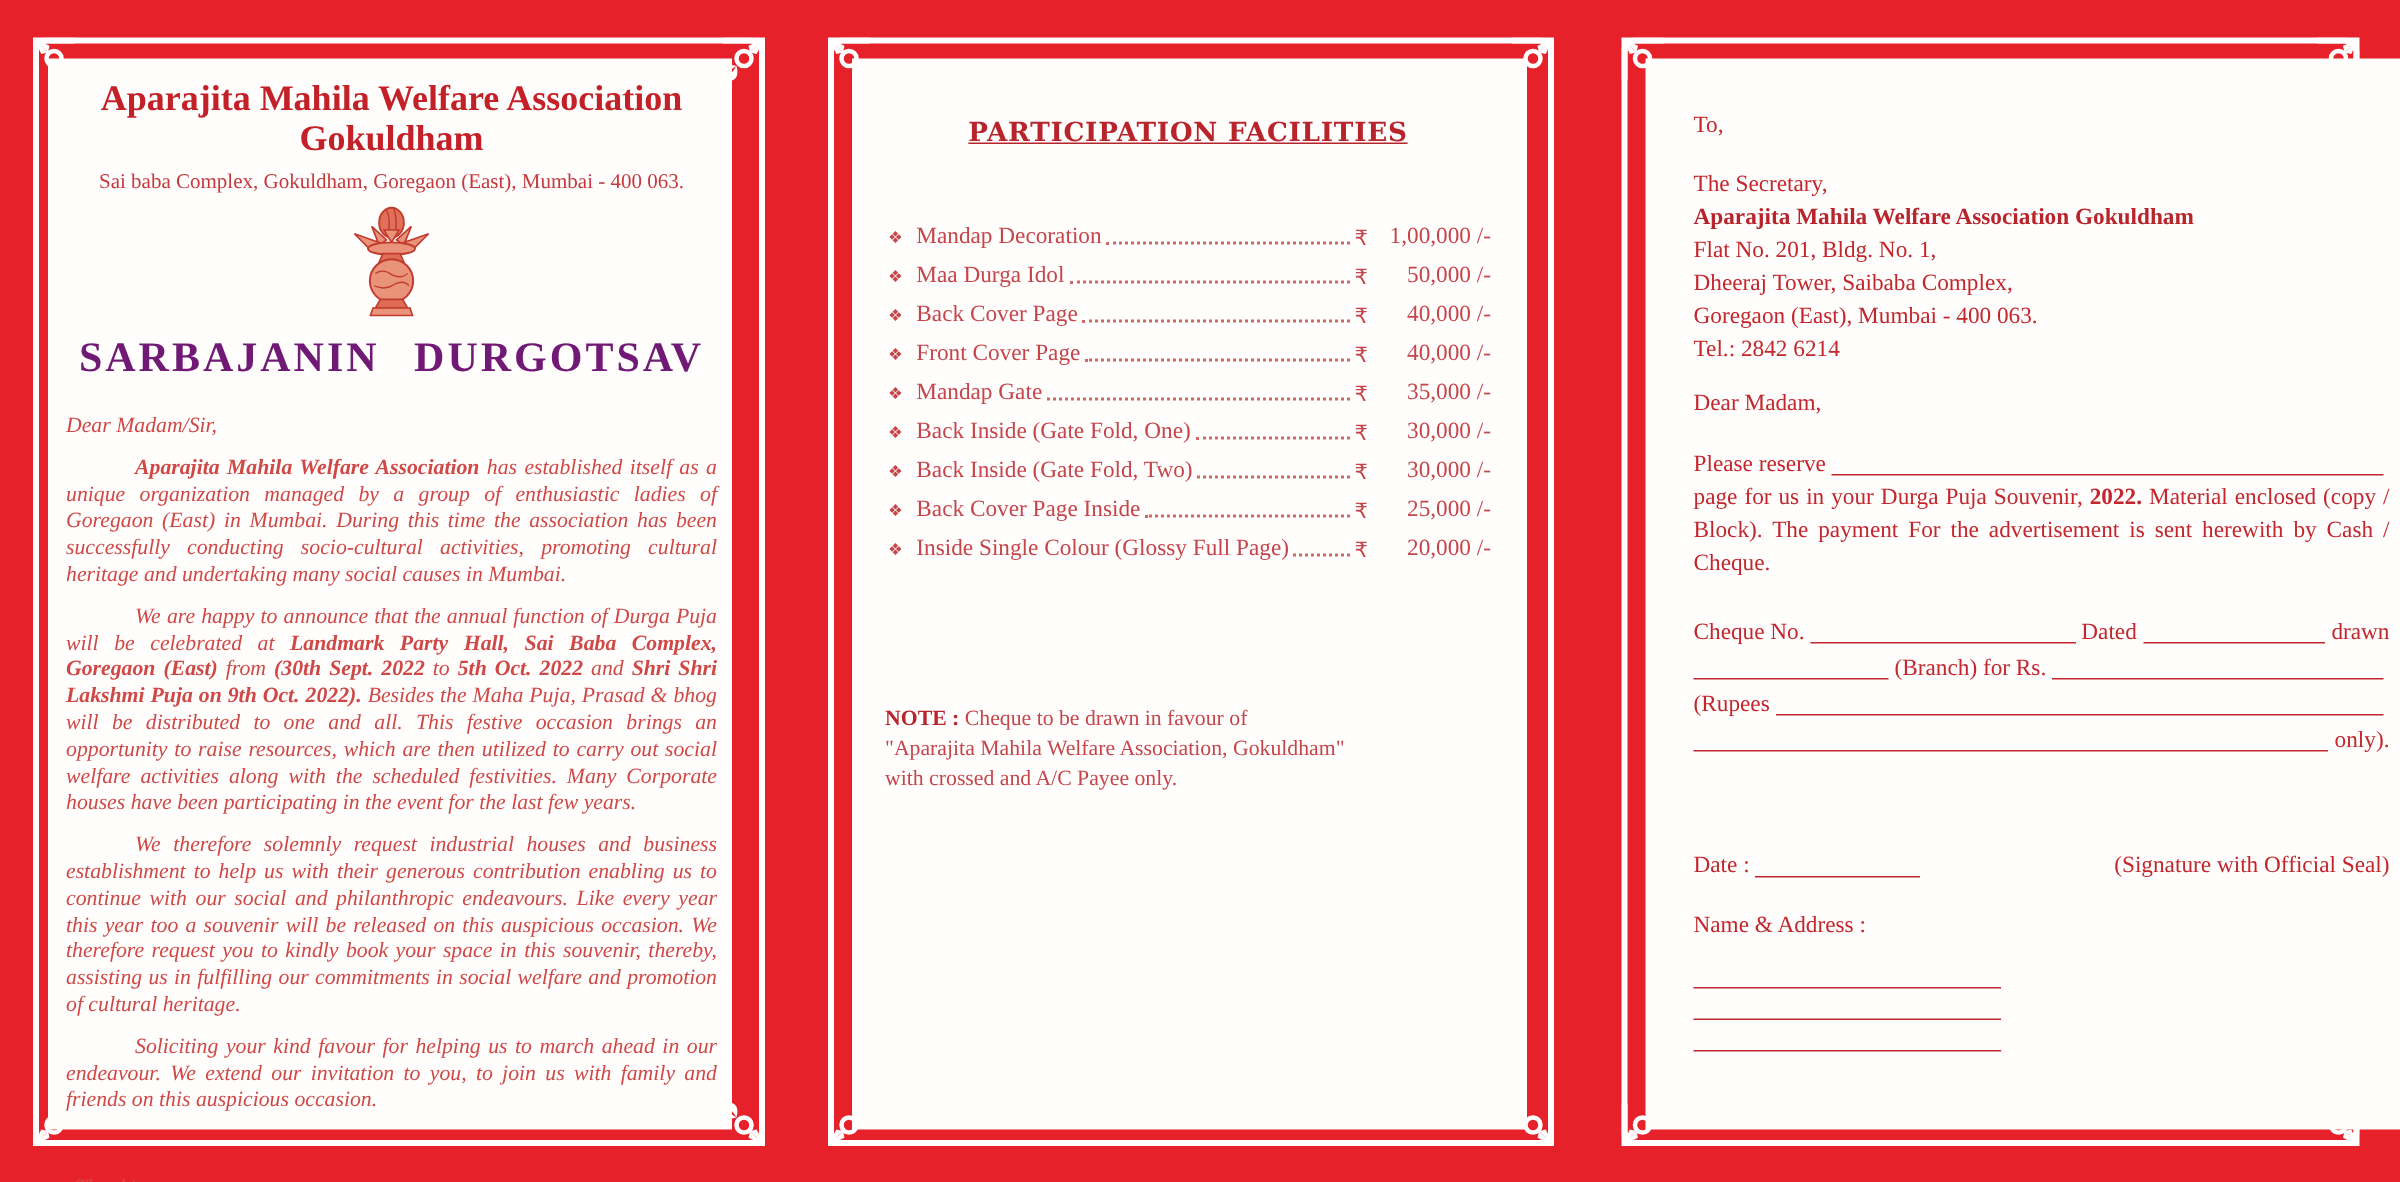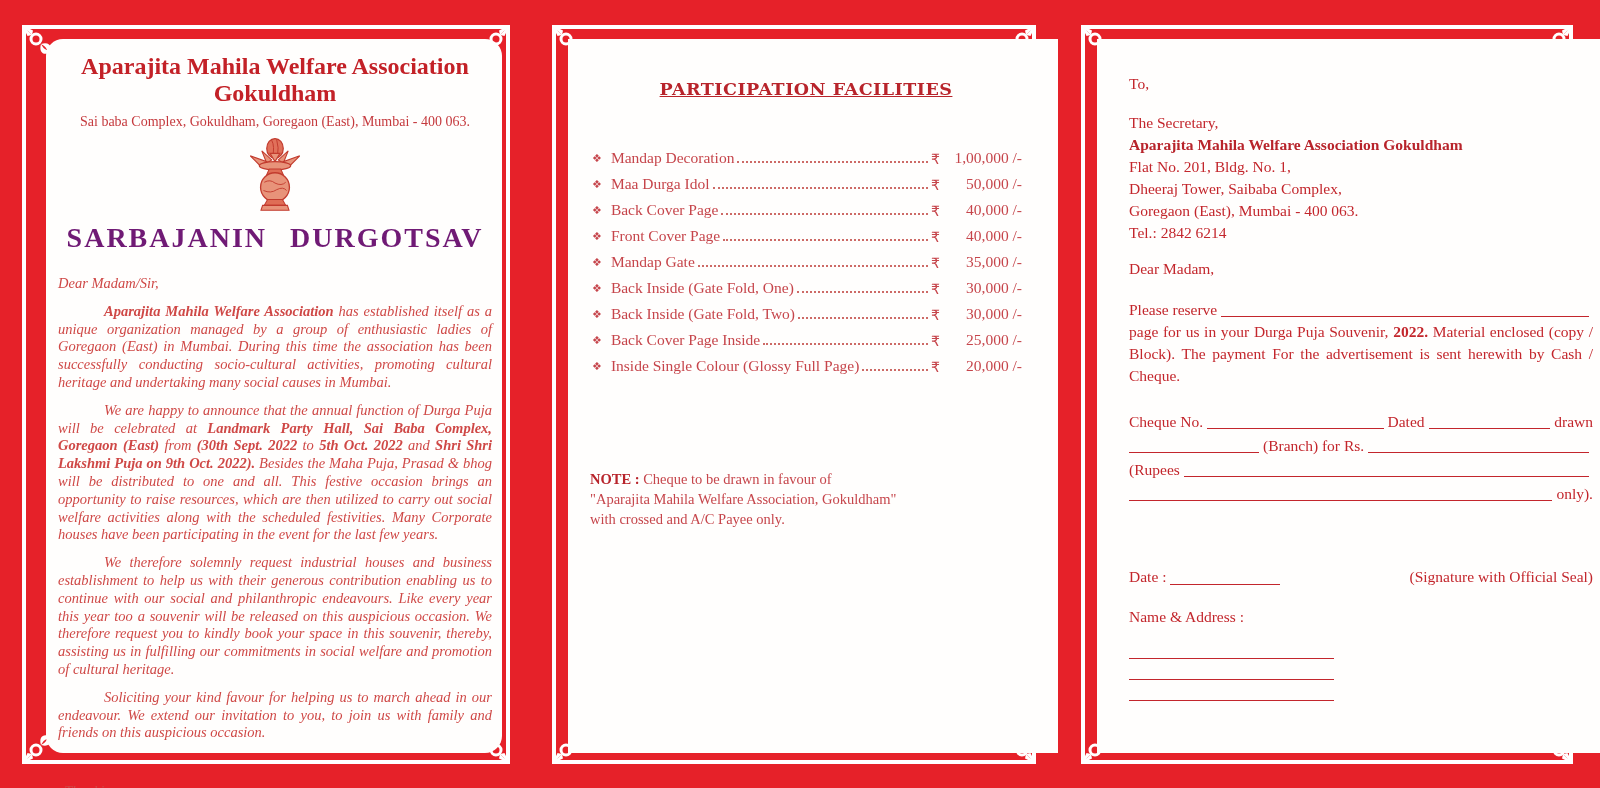--- a/index.html
+++ b/index.html
@@ -15,22 +15,22 @@
   #frame-left   { left:22px;  top:25px; width:488px; height:739px; }
   #frame-middle { left:552px; top:25px; width:484px; height:739px; }
   #frame-right  { left:1081px;top:25px; width:492px; height:739px; }
   .corner { position:absolute; width:40px; height:40px; }
   .corner.tl { top:-4px; left:-4px; }
   .corner.tr { top:-4px; right:-4px; transform:rotate(90deg); }
   .corner.br { bottom:-4px; right:-4px; transform:rotate(180deg); }
   .corner.bl { bottom:-4px; left:-4px; transform:rotate(270deg); }
   
   .panel { position:absolute; top:39px; height:714px; background:#fffefd; }
-  #panel-left   { left:46px;  width:456px; padding:8px 10px 0 12px;border-radius:17px; }
-  #panel-middle { left:568px; width:490px; padding:40px 36px 0 22px; }
+  #panel-left   { left:32px;  width:456px; padding:8px 10px 0 12px; }
+  #panel-middle { left:568px; width:450px; padding:40px 24px 0 22px; }
   #panel-right  { left:1097px;width:520px; padding:34px 24px 0 32px; color:#c3262c; font-size:15.5px; line-height:22px; }
 
   
   .org-title { text-align:center; font-weight:bold; color:#c32127; font-size:24px; line-height:27px; margin-top:6px; font-family:"Liberation Serif",serif; }
   .org-address { text-align:center; color:#c5393d; font-size:14px; margin-top:7px; }
   .kalash-wrap { text-align:center; margin:6px 0 2px; }
   .event-title { text-align:center; font-weight:bold; color:#701a75; font-size:28px; letter-spacing:2px; word-spacing:14px; margin-top:6px; }
   .letter { color:#cf4846; font-style:italic; font-size:14.5px; line-height:17.8px; }
   .salutation-l { margin-top:21px; }
   .para { text-align:justify; text-indent:46px; margin-top:10px; }

